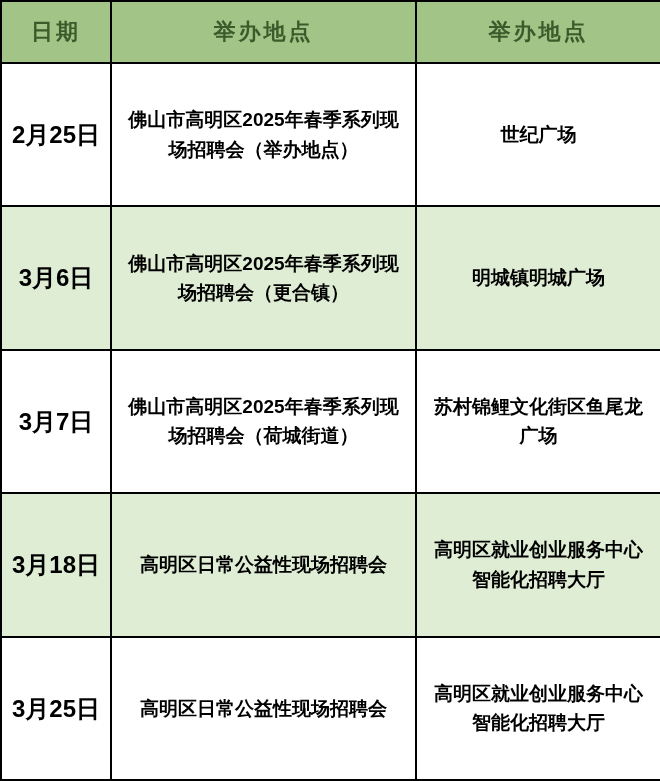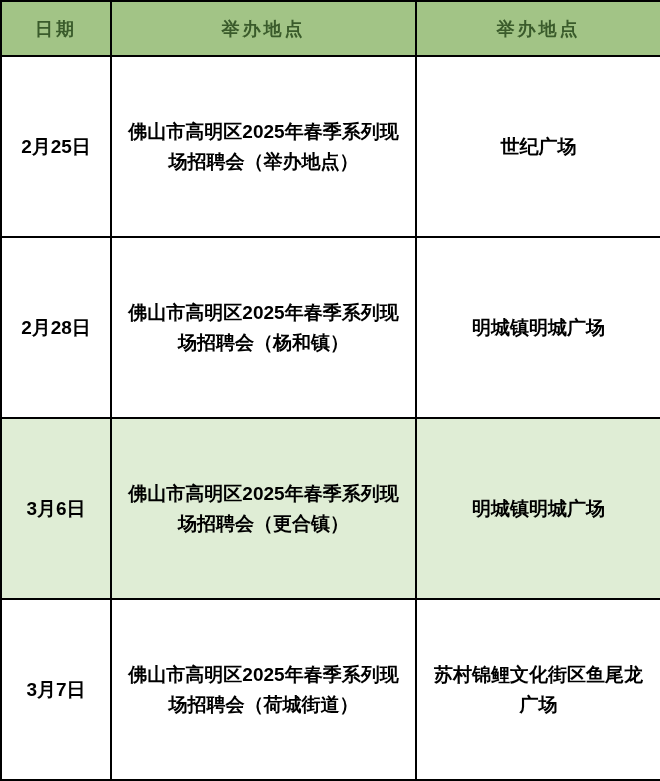--- a/index.html
+++ b/index.html
@@ -23,37 +23,37 @@
   col.c-name  { width: 305px; }
   col.c-venue { width: 245px; }
   th, td {
     border: 2px solid var(--border);
     text-align: center;
     vertical-align: middle;
     font-weight: bold;
     box-sizing: border-box;
   }
   thead th {
-    height: 55px;
+    height: 62px;
     background: var(--header_bg);
     color: var(--header_text);
-    font-size: 18px;
+    font-size: 22px;
     letter-spacing: 3px;
     padding: 2px 8px;
   }
   tbody tr { height: 80px; }
   tbody td {
     background: var(--row_bg);
     color: var(--cell_text);
     font-size: 19px;
     line-height: 1.55;
     padding: 2px 9px;
   }
   tbody tr.alt td { background: var(--row_alt_bg); }
-  td.cell-date { font-size: 19px; padding: 2px 2px; }
+  td.cell-date { font-size: 24px; padding: 2px 2px; }
 </style>
 </head>
 <body>
 
 <div class="table-wrap">
   <table class="schedule">
     <colgroup>
       <col class="c-date">
       <col class="c-name">
       <col class="c-venue">
@@ -64,30 +64,35 @@
         <th>举办地点</th>
         <th>举办地点</th>
       </tr>
     </thead>
     <tbody>
       <tr>
         <td class="cell-date">2月25日</td>
         <td class="cell-name">佛山市高明区2025年春季系列现场招聘会（举办地点）</td>
         <td class="cell-venue">世纪广场</td>
       </tr>
-      <tr>
-        <td class="cell-date">2月28日</td>
-        <td class="cell-name">佛山市高明区2025年春季系列现场招聘会（杨和镇）</td>
-        <td class="cell-venue">明城镇明城广场</td>
-      </tr>
       <tr class="alt">
         <td class="cell-date">3月6日</td>
         <td class="cell-name">佛山市高明区2025年春季系列现场招聘会（更合镇）</td>
         <td class="cell-venue">明城镇明城广场</td>
       </tr>
       <tr>
         <td class="cell-date">3月7日</td>
         <td class="cell-name">佛山市高明区2025年春季系列现场招聘会（荷城街道）</td>
         <td class="cell-venue">苏村锦鲤文化街区鱼尾龙广场</td>
       </tr>
+      <tr class="alt">
+        <td class="cell-date">3月18日</td>
+        <td class="cell-name">高明区日常公益性现场招聘会</td>
+        <td class="cell-venue">高明区就业创业服务中心智能化招聘大厅</td>
+      </tr>
+      <tr>
+        <td class="cell-date">3月25日</td>
+        <td class="cell-name">高明区日常公益性现场招聘会</td>
+        <td class="cell-venue">高明区就业创业服务中心智能化招聘大厅</td>
+      </tr>
     </tbody>
   </table>
 </div>
 
 </body></html>

